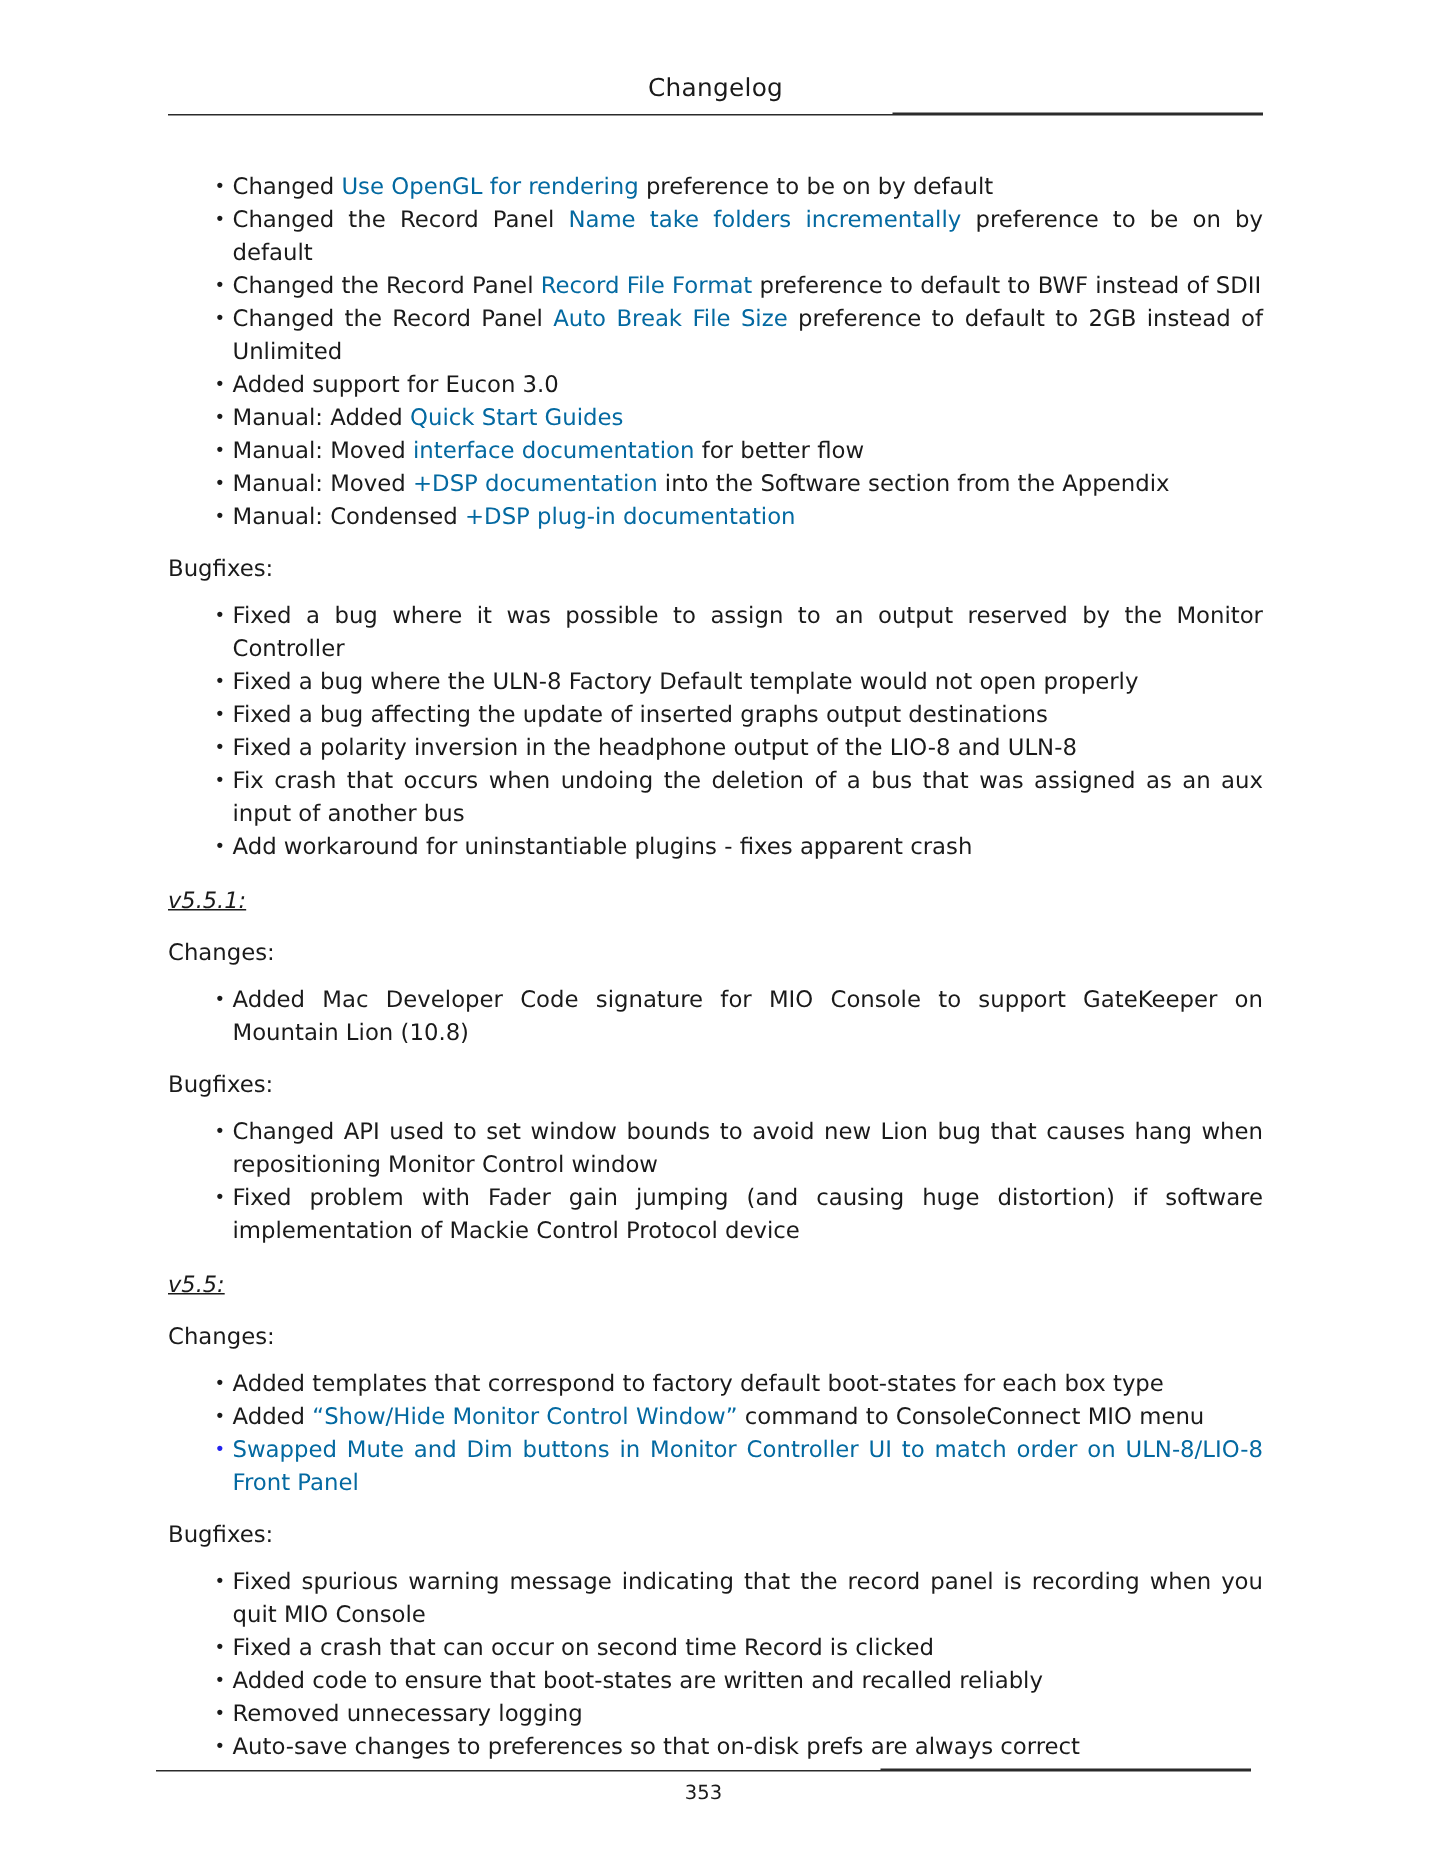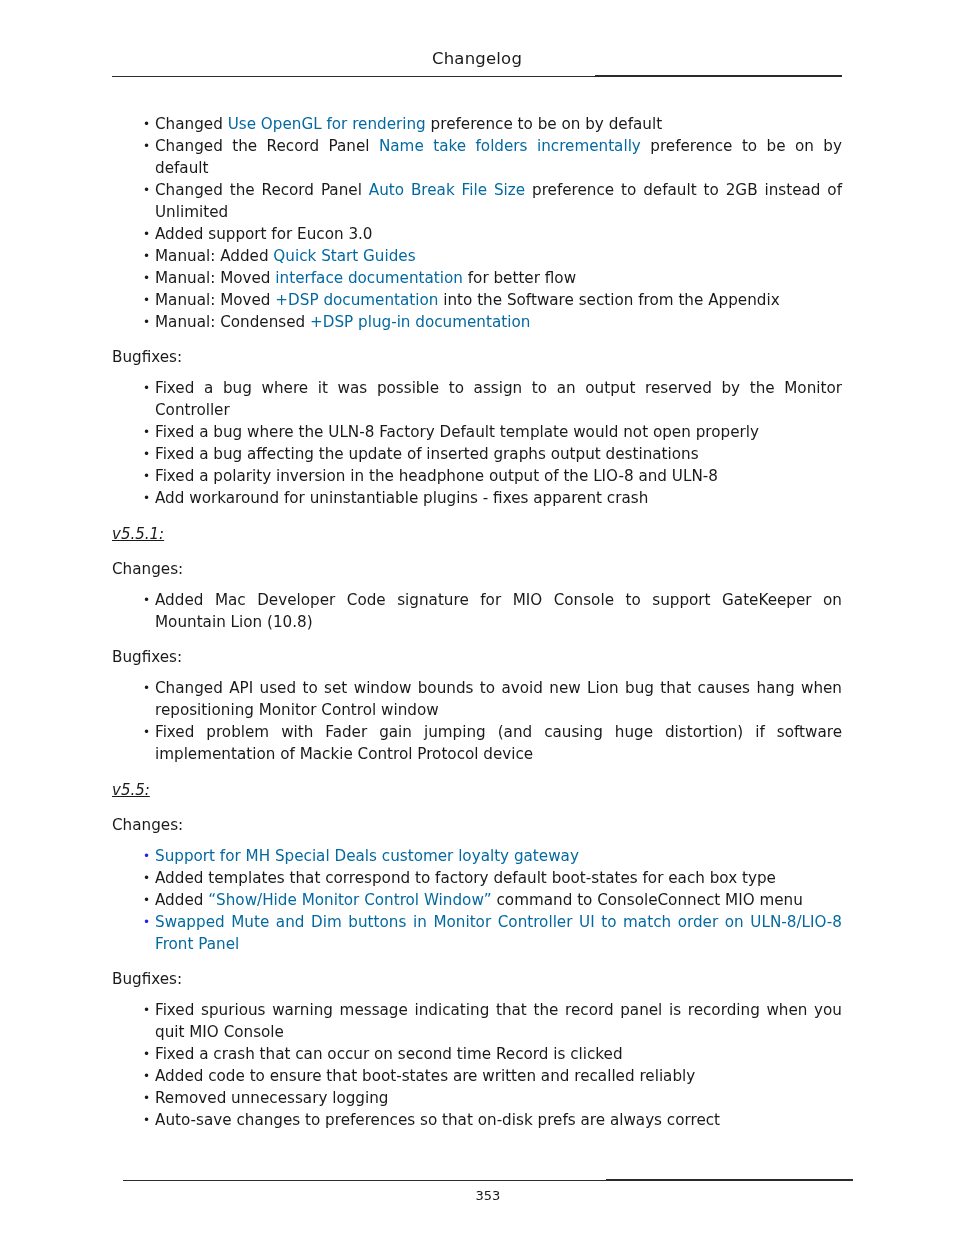--- a/index.html
+++ b/index.html
@@ -109,21 +109,21 @@
 
   a.lnk, .lnk {
     color: #0369a1;
     text-decoration: none;
   }
   .link-item { color: #2222ee; }
 
   
   .page-footer {
     position: absolute;
-    left: 123px;
+    left: 104px;
     top: 1172px;
     width: 730px;
   }
   .footer-num {
     text-align: center;
     font-size: 13px;
     margin-top: 7px;
     color: #1a1a1a;
   }
 </style>
@@ -135,53 +135,54 @@
   <div class="page-header">
     <div class="header-title">Changelog</div>
     <div class="rule"></div>
   </div>
 
   <div class="content">
 
     <ul class="bullets" id="changes-top-list">
         <li><span>Changed </span><span class="lnk">Use OpenGL for rendering</span><span> preference to be on by default</span></li>
         <li><span>Changed the Record Panel </span><span class="lnk">Name take folders incrementally</span><span> preference to be on by default</span></li>
+        <li><span>Changed the Record Panel </span><span class="lnk">Record File Format</span><span> preference to default to BWF instead of SDII</span></li>
         <li><span>Changed the Record Panel </span><span class="lnk">Auto Break File Size</span><span> preference to default to 2GB instead of Unlimited</span></li>
         <li><span>Added support for Eucon 3.0</span></li>
         <li><span>Manual: Added </span><span class="lnk">Quick Start Guides</span></li>
         <li><span>Manual: Moved </span><span class="lnk">interface documentation</span><span> for better flow</span></li>
         <li><span>Manual: Moved </span><span class="lnk">+DSP documentation</span><span> into the Software section from the Appendix</span></li>
         <li><span>Manual: Condensed </span><span class="lnk">+DSP plug-in documentation</span></li>
       </ul>
 
     <p class="para label-para">Bugfixes:</p>
     <ul class="bullets" id="bugfixes-top-list">
         <li>Fixed a bug where it was possible to assign to an output reserved by the Monitor Controller</li>
         <li>Fixed a bug where the ULN-8 Factory Default template would not open properly</li>
         <li>Fixed a bug affecting the update of inserted graphs output destinations</li>
         <li>Fixed a polarity inversion in the headphone output of the LIO-8 and ULN-8</li>
+        <li>Fix crash that occurs when undoing the deletion of a bus that was assigned as an aux input of another bus</li>
         <li>Add workaround for uninstantiable plugins - fixes apparent crash</li>
       </ul>
 
     <p class="version-head">v5.5.1:</p>
     <p class="para label-para">Changes:</p>
     <ul class="bullets" id="changes-list-v551">
         <li>Added Mac Developer Code signature for MIO Console to support GateKeeper on Mountain Lion (10.8)</li>
       </ul>
 
     <p class="para label-para">Bugfixes:</p>
     <ul class="bullets" id="bugfixes-list-v551">
         <li>Changed API used to set window bounds to avoid new Lion bug that causes hang when repositioning Monitor Control window</li>
         <li>Fixed problem with Fader gain jumping (and causing huge distortion) if software implementation of Mackie Control Protocol device</li>
       </ul>
 
     <p class="version-head">v5.5:</p>
     <p class="para label-para">Changes:</p>
     <ul class="bullets" id="changes-list-v55">
-        <li class="link-item"><span class="lnk">Support for MH Special Deals customer loyalty gateway</span></li>
         <li><span>Added templates that correspond to factory default boot-states for each box type</span></li>
         <li><span>Added </span><span class="lnk">“Show/Hide Monitor Control Window”</span><span> command to ConsoleConnect MIO menu</span></li>
         <li class="link-item"><span class="lnk">Swapped Mute and Dim buttons in Monitor Controller UI to match order on ULN-8/LIO-8 Front Panel</span></li>
       </ul>
 
     <p class="para label-para">Bugfixes:</p>
     <ul class="bullets" id="bugfixes-list-v55">
         <li>Fixed spurious warning message indicating that the record panel is recording when you quit MIO Con­sole</li>
         <li>Fixed a crash that can occur on second time Record is clicked</li>
         <li>Added code to ensure that boot-states are written and recalled reliably</li>

